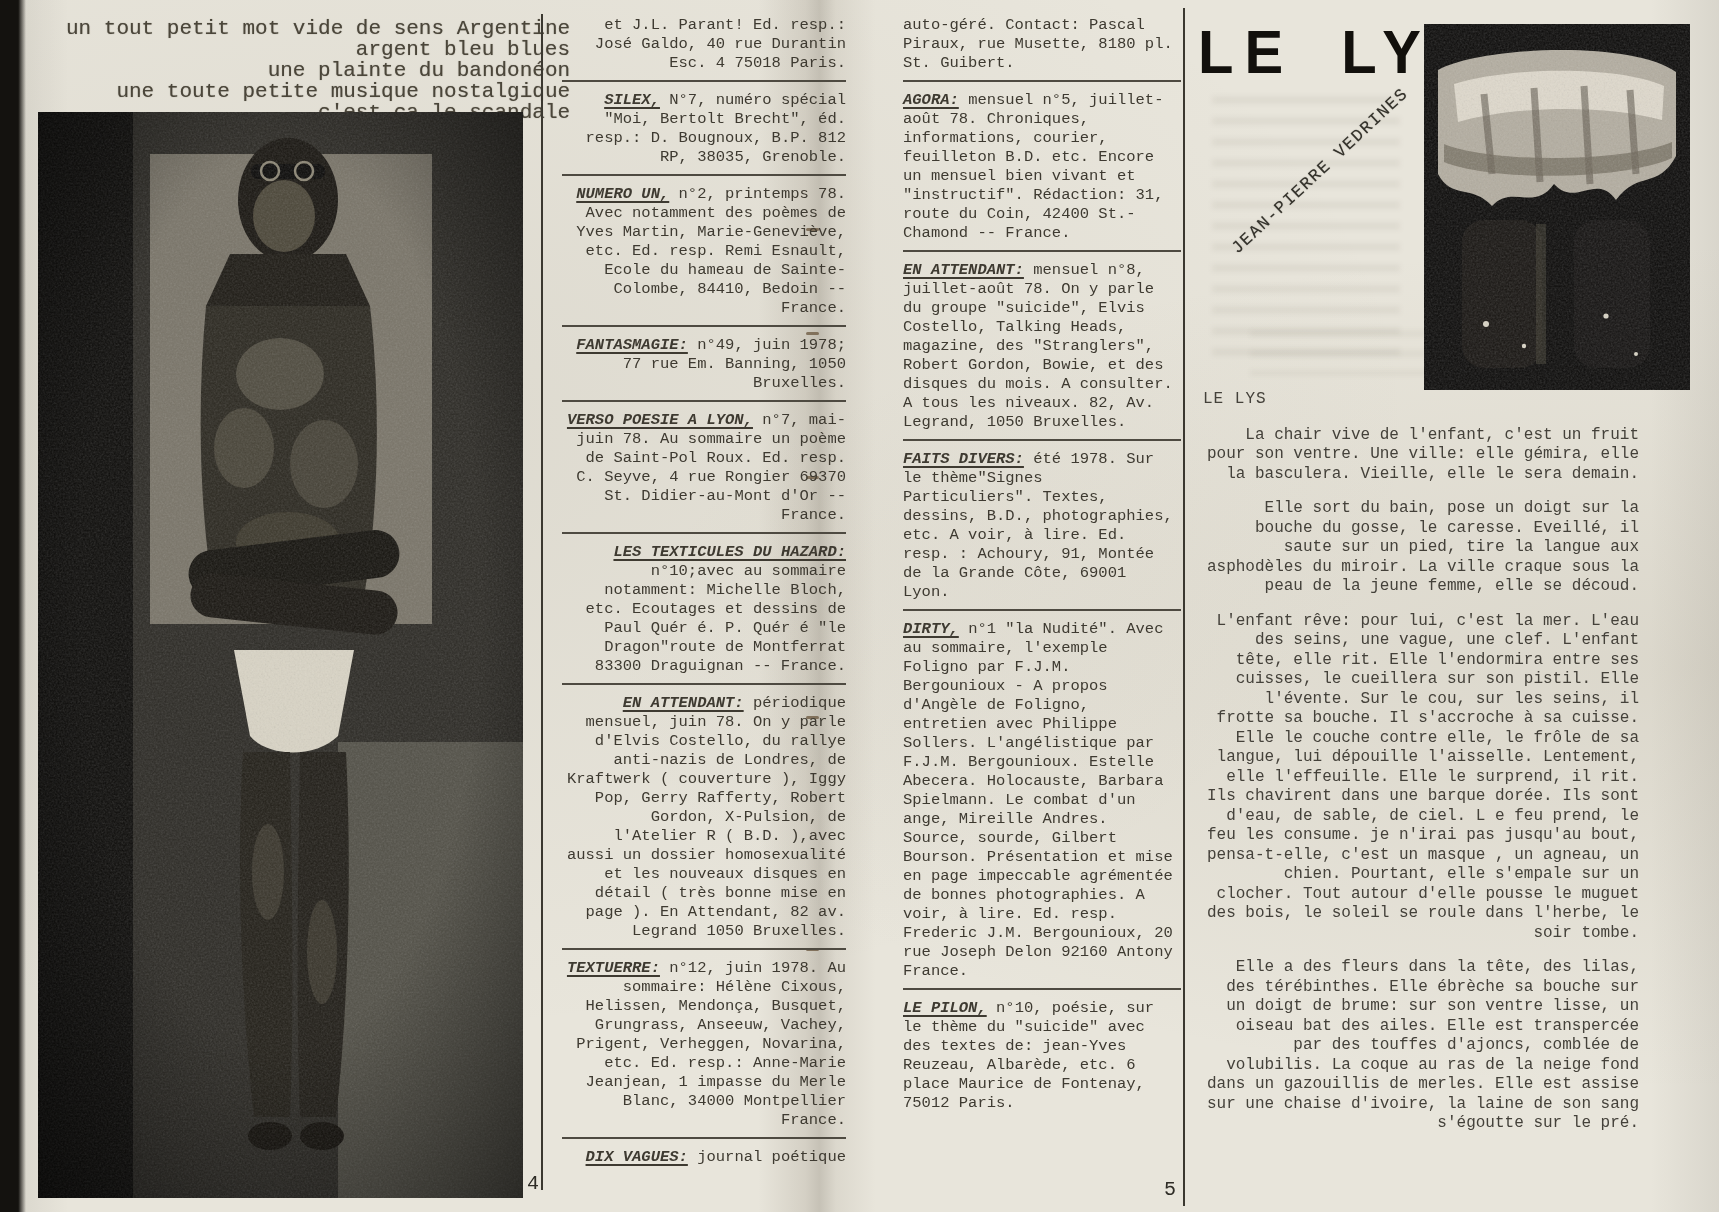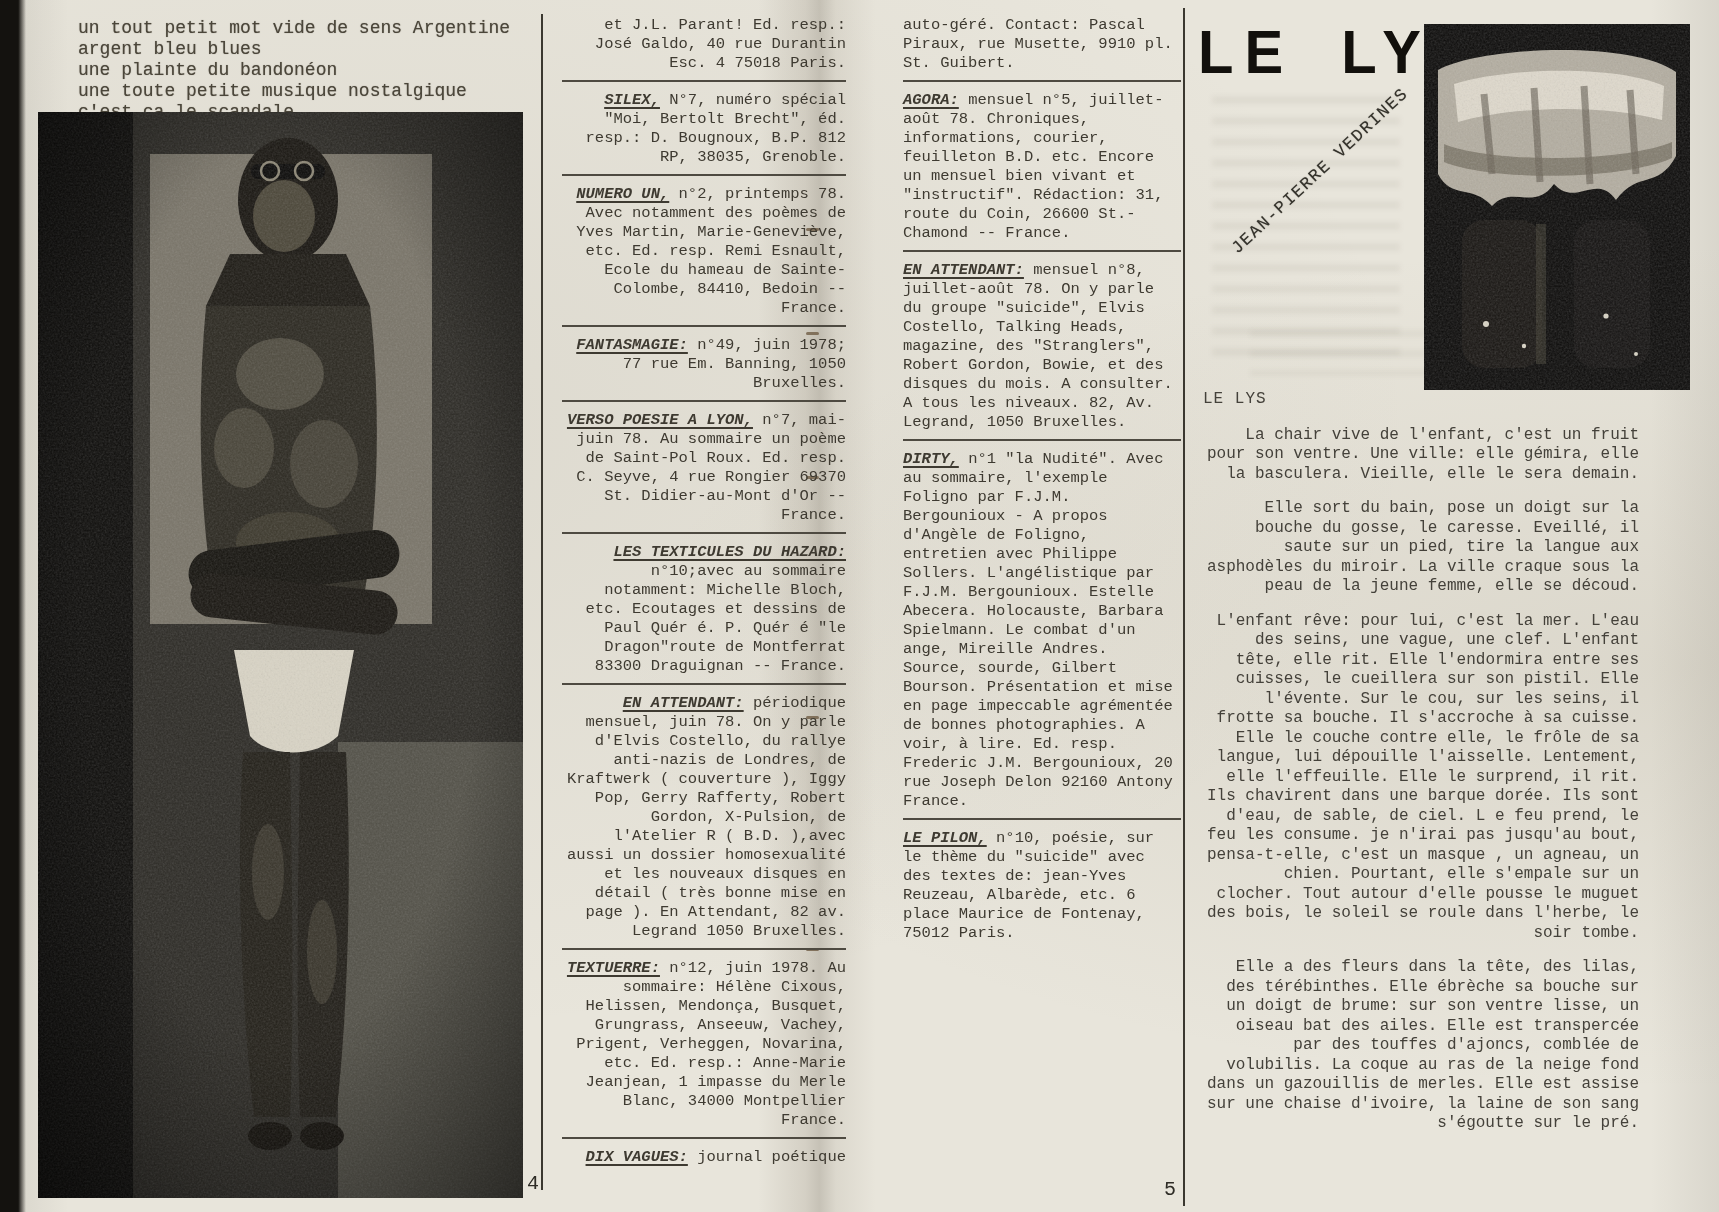--- a/index.html
+++ b/index.html
@@ -16,22 +16,22 @@
     position:absolute; left:0; top:0; width:26px; height:1212px;
     background:linear-gradient(90deg,#14120f 0,#14120f 70%,rgba(20,18,15,0) 100%);
   }
   .gutter {
     position:absolute; left:758px; top:0; width:118px; height:1212px;
     background:linear-gradient(90deg, transparent, rgba(110,98,80,.16) 40%, rgba(78,68,52,.22) 52%, rgba(110,98,80,.10) 66%, transparent);
   }
   .stitch { position:absolute; left:806px; width:13px; height:3px; background:#6f5c45; opacity:.8; border-radius:2px; }
   .s1{top:228px}.s2{top:332px}.s3{top:476px}.s4{top:716px}.s5{top:948px}
 
-  .poem { position:absolute; left:78px; top:18px; font-size:18px; line-height:21px;
-          color:#4b463a; text-shadow:0 0 1px rgba(70,64,52,.55); white-space:nowrap; }
+  .poem { position:absolute; left:66px; top:18px; font-size:21px; line-height:21px;
+          color:#4b463a; text-shadow:0 0 1px rgba(70,64,52,.55); white-space:nowrap;text-align:right; }
 
   .photo-left  { position:absolute; left:38px;  top:112px; width:485px; height:1086px; display:block; }
   .photo-right { position:absolute; left:1424px; top:24px; width:266px; height:366px; display:block; }
 
   .rule-v { position:absolute; width:2px; background:#3b3830; }
   .rule-v-1 { left:541px; top:14px; height:1176px; }
   .rule-v-2 { left:1183px; top:8px; height:1198px; }
 
   .col { position:absolute; font-size:15.5px; line-height:19px; color:#3e3a31; }
   .col1 { left:562px; top:16px; width:284px;text-align:right; }
@@ -143,27 +143,28 @@
   <div class="entry"><span class="entry-title">LES TEXTICULES DU HAZARD:</span> <span class="entry-body">n°10;avec au sommaire notamment: Michelle Bloch, etc. Ecoutages et dessins de Paul Quér é. P. Quér é "le Dragon"route de Montferrat 83300 Draguignan -- France.</span></div>
 
   <div class="entry"><span class="entry-title">EN ATTENDANT:</span> <span class="entry-body">périodique mensuel, juin 78. On y parle d'Elvis Costello, du rallye anti-nazis de Londres, de Kraftwerk ( couverture ), Iggy Pop, Gerry Rafferty, Robert Gordon, X-Pulsion, de l'Atelier R ( B.D. ),avec aussi un dossier homosexualité et les nouveaux disques en détail ( très bonne mise en page ). En Attendant, 82 av. Legrand 1050 Bruxelles.</span></div>
 
   <div class="entry"><span class="entry-title">TEXTUERRE:</span> <span class="entry-body">n°12, juin 1978. Au sommaire: Hélène Cixous, Helissen, Mendonça, Busquet, Grungrass, Anseeuw, Vachey, Prigent, Verheggen, Novarina, etc. Ed. resp.: Anne-Marie Jeanjean, 1 impasse du Merle Blanc, 34000 Montpellier France.</span></div>
 
   <div class="entry"><span class="entry-title">DIX VAGUES:</span> <span class="entry-body">journal poétique</span></div>
 </div>
 
   <div class="col col2">
-  <div class="entry"> <span class="entry-body">auto-géré. Contact: Pascal Piraux, rue Musette, 9910 pl. St. Guibert.</span></div>
-
-  <div class="entry"><span class="entry-title">AGORA:</span> <span class="entry-body">mensuel n°5, juillet-août 78. Chroniques, informations, courier, feuilleton B.D. etc. Encore un mensuel bien vivant et "instructif". Rédaction: 31, route du Coin, 26600 St.-Chamond -- France.</span></div>
+  <div class="entry"> <span class="entry-body">auto-géré. Contact: Pascal Piraux, rue Musette, 8180 pl. St. Guibert.</span></div>
+
+  <div class="entry"><span class="entry-title">AGORA:</span> <span class="entry-body">mensuel n°5, juillet-août 78. Chroniques, informations, courier, feuilleton B.D. etc. Encore un mensuel bien vivant et "instructif". Rédaction: 31, route du Coin, 42400 St.-Chamond -- France.</span></div>
 
 
   <div class="entry"><span class="entry-title">EN ATTENDANT:</span> <span class="entry-body">mensuel n°8, juillet-août 78. On y parle du groupe "suicide", Elvis Costello, Talking Heads, magazine, des "Stranglers", Robert Gordon, Bowie, et des disques du mois. A consulter. A tous les niveaux. 82, Av. Legrand, 1050 Bruxelles.</span></div>
 
+  <div class="entry"><span class="entry-title">FAITS DIVERS:</span> <span class="entry-body">été 1978. Sur le thème"Signes Particuliers". Textes, dessins, B.D., photographies, etc. A voir, à lire. Ed. resp. : Achoury, 91, Montée de la Grande Côte, 69001 Lyon.</span></div>
 
   <div class="entry"><span class="entry-title">DIRTY,</span> <span class="entry-body">n°1 "la Nudité". Avec au sommaire, l'exemple Foligno par F.J.M. Bergounioux - A propos d'Angèle de Foligno, entretien avec Philippe Sollers. L'angélistique par F.J.M. Bergounioux. Estelle Abecera. Holocauste, Barbara Spielmann. Le combat d'un ange, Mireille Andres. Source, sourde, Gilbert Bourson. Présentation et mise en page impeccable agrémentée de bonnes photographies. A voir, à lire. Ed. resp. Frederic J.M. Bergounioux, 20 rue Joseph Delon 92160 Antony France.</span></div>
 
   <div class="entry"><span class="entry-title">LE PILON,</span> <span class="entry-body">n°10, poésie, sur le thème du "suicide" avec des textes de: jean-Yves Reuzeau, Albarède, etc. 6 place Maurice de Fontenay, 75012 Paris.</span></div>
 
 </div>
 
   <div class="rule-v rule-v-2"></div>
 
   <div class="pagenum pagenum-4">4</div>

